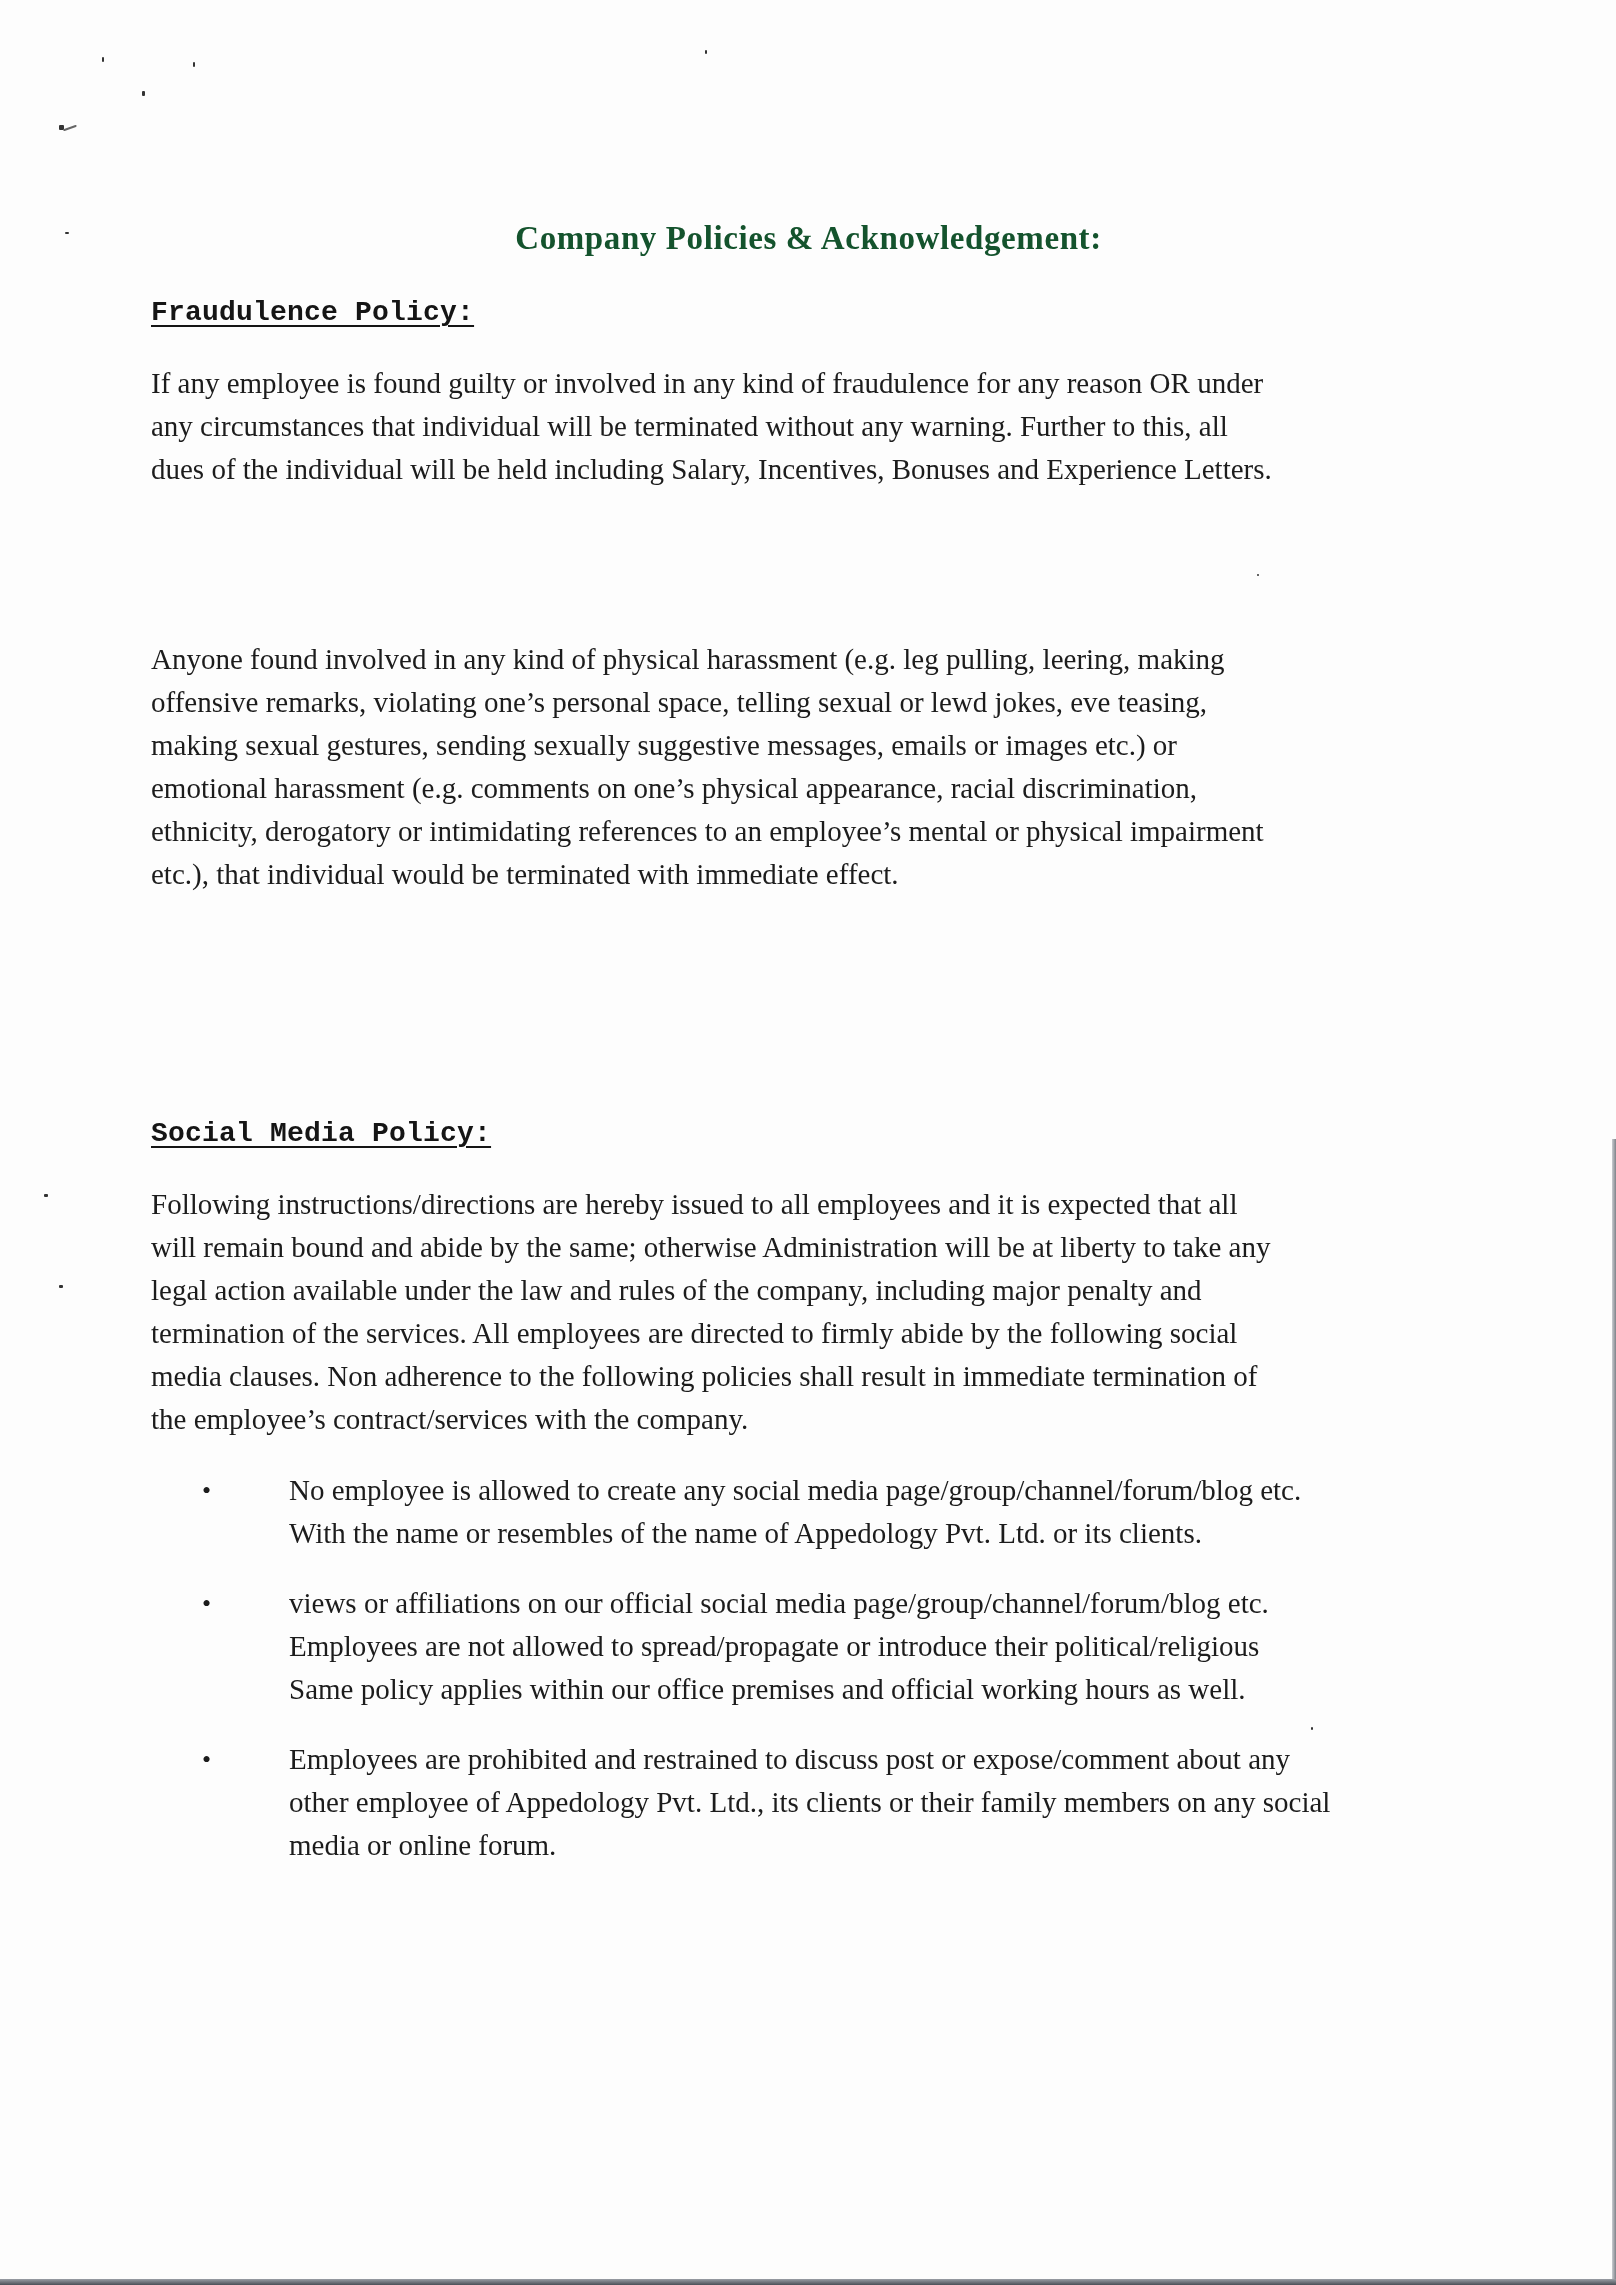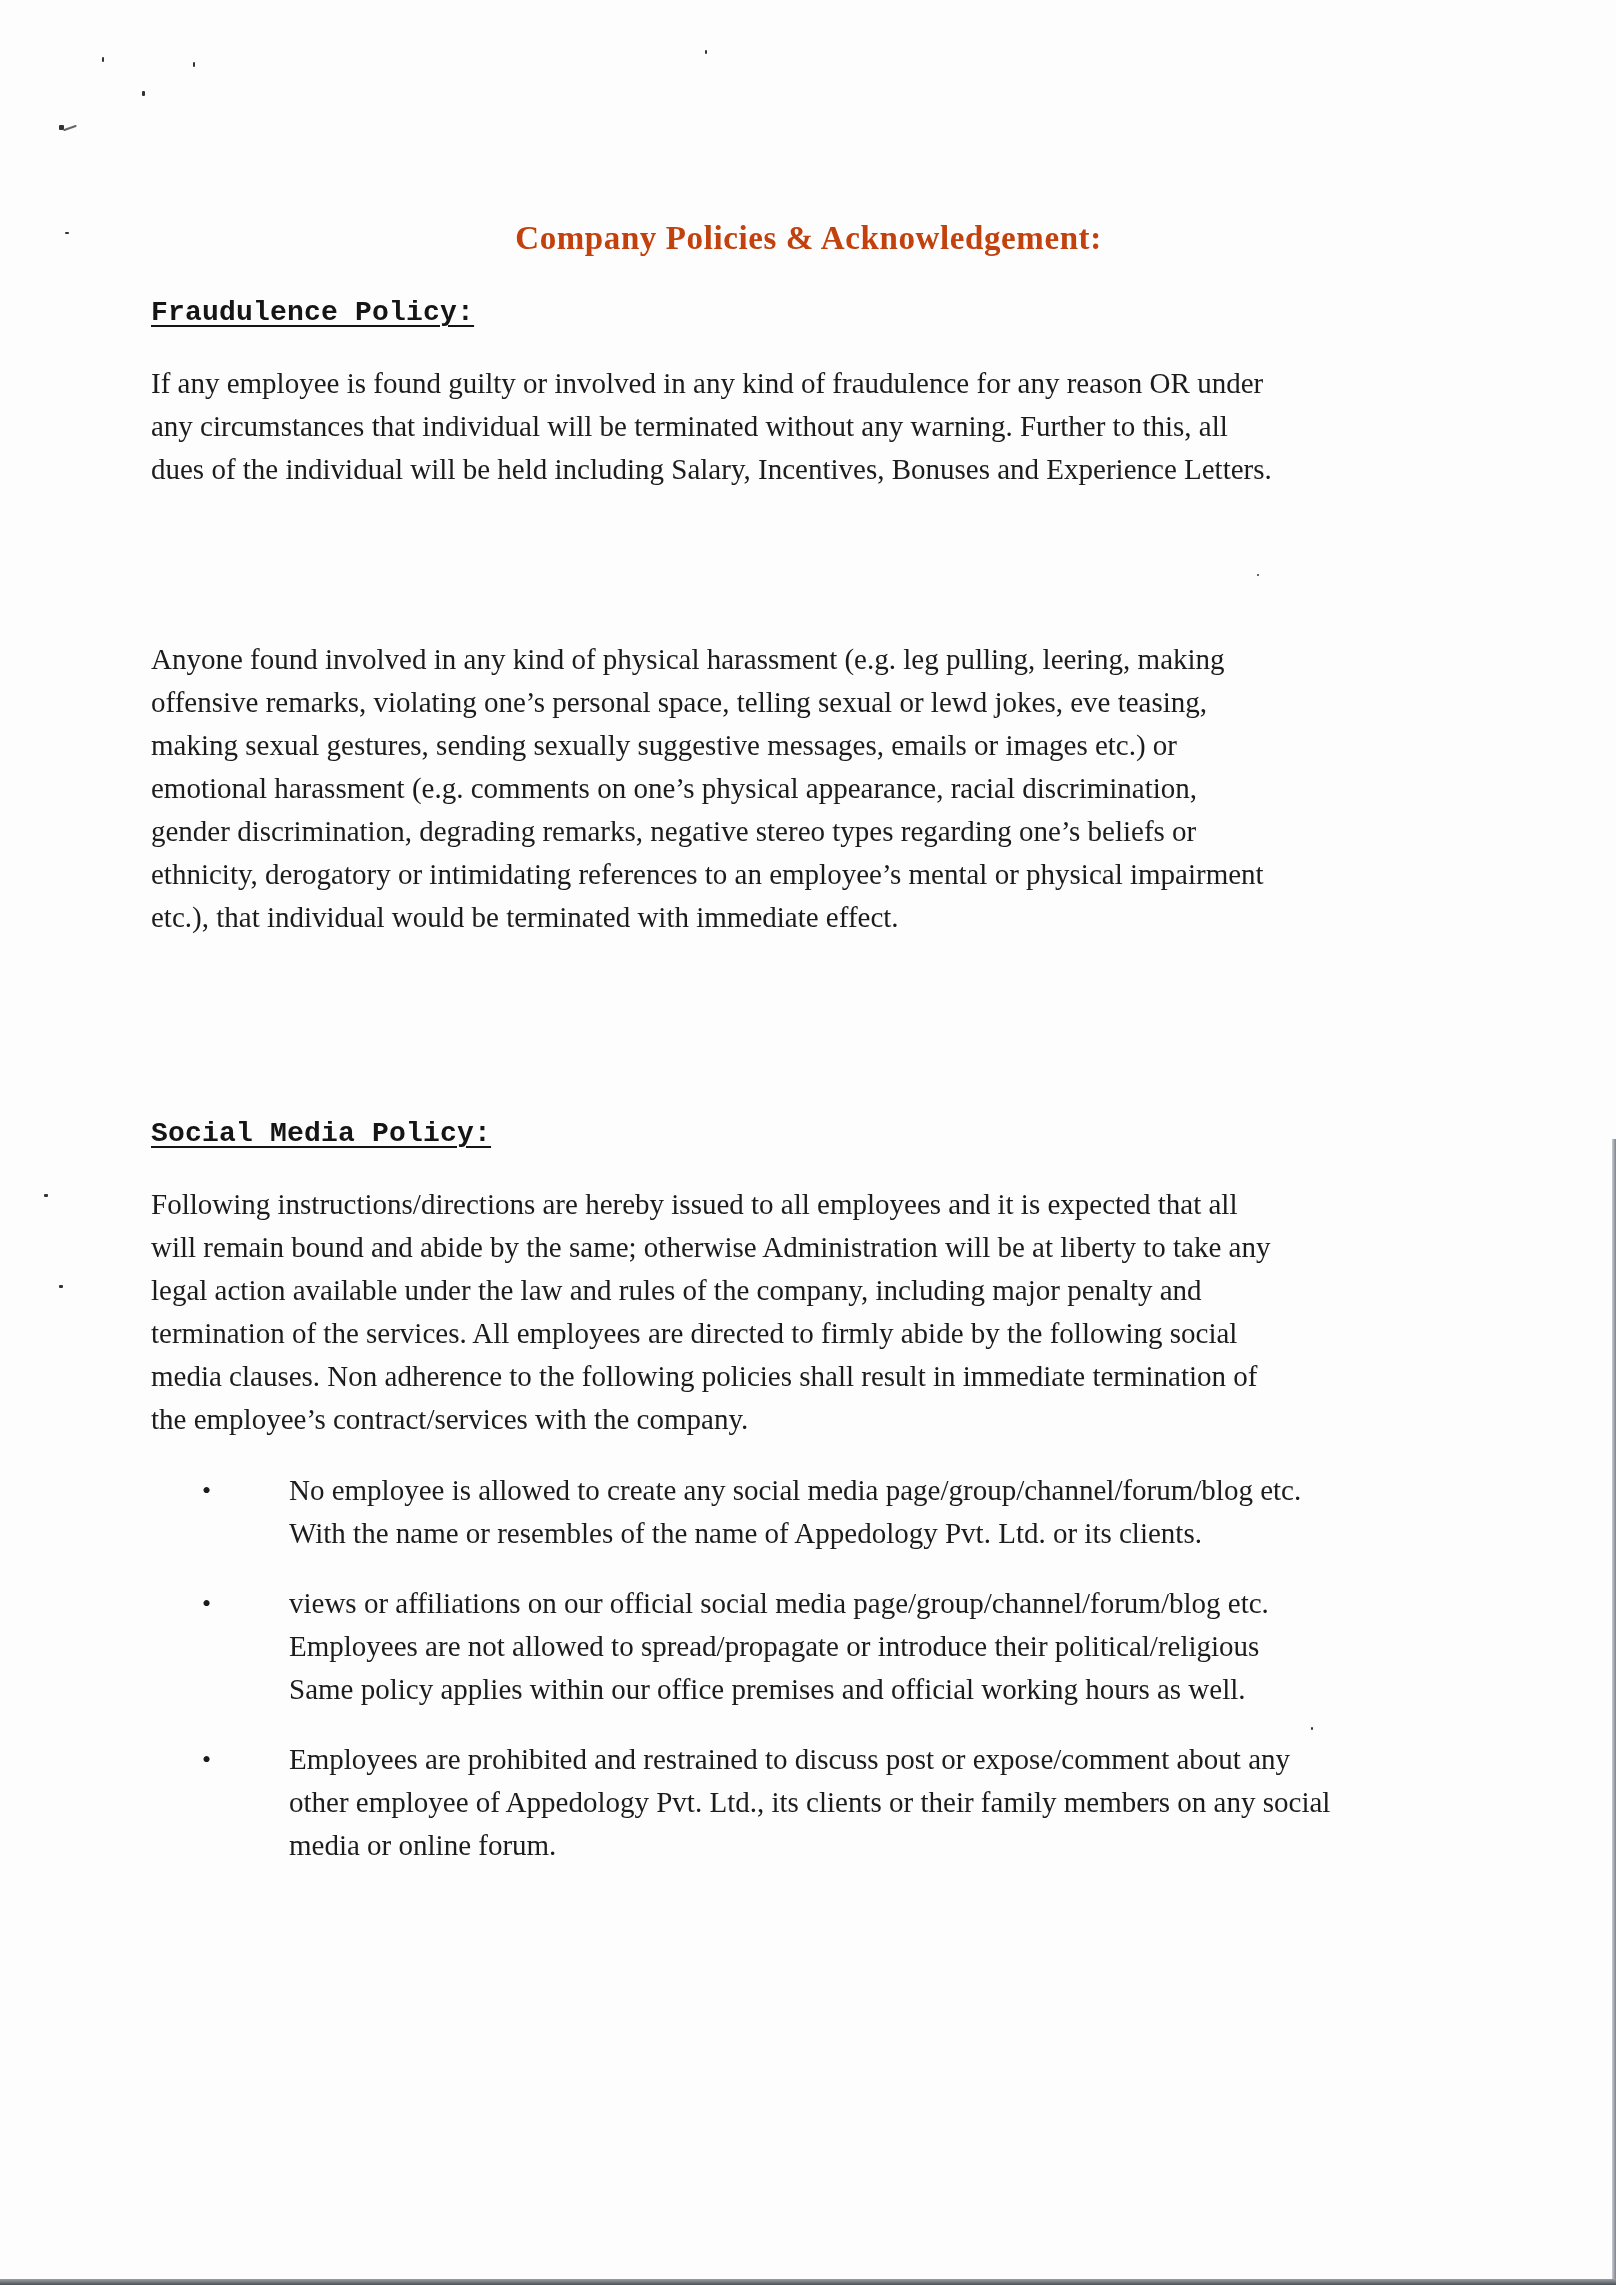--- a/index.html
+++ b/index.html
@@ -45,21 +45,21 @@
 
     .title {
       position: absolute;
       left: 0;
       width: 1617px;
       top: 220px;
       text-align: center;
       font-size: 33px;
       letter-spacing: 0.6px;
       font-weight: bold;
-      color: #c2410c;
+      color: #14532d;
     }
     .heading {
       position: absolute;
       left: 151px;
       font-size: 28px;
       font-weight: bold;
       color: #151515;
       text-decoration: underline;
       text-decoration-thickness: 2px;
       text-underline-offset: 5px;
@@ -127,21 +127,20 @@
     <span class="line">If any employee is found guilty or involved in any kind of fraudulence for any reason OR under</span>
     <span class="line">any circumstances that individual will be terminated without any warning. Further to this, all</span>
     <span class="line">dues of the individual will be held including Salary, Incentives, Bonuses and Experience Letters.</span>
   </div>
 
   <div class="para" style="top:638px;">
     <span class="line">Anyone found involved in any kind of physical harassment (e.g. leg pulling, leering, making</span>
     <span class="line">offensive remarks, violating one’s personal space, telling sexual or lewd jokes, eve teasing,</span>
     <span class="line">making sexual gestures, sending sexually suggestive messages, emails or images etc.)  or</span>
     <span class="line">emotional harassment (e.g. comments on one’s physical appearance, racial discrimination,</span>
-    <span class="line">gender discrimination, degrading remarks, negative stereo types regarding one’s beliefs or</span>
     <span class="line">ethnicity, derogatory or intimidating references to an employee’s mental or physical impairment</span>
     <span class="line">etc.), that individual would be terminated with immediate effect.</span>
   </div>
 
   <div class="heading" style="top:1118px;">Social Media Policy:</div>
   <div class="para" style="top:1183px;">
     <span class="line">Following instructions/directions are hereby issued to all employees and it is expected that all</span>
     <span class="line">will remain bound and abide by the same; otherwise Administration will be at liberty to take any</span>
     <span class="line">legal action available under the law and rules of the company, including major penalty and</span>
     <span class="line">termination of the services. All employees are directed to firmly abide by the following social</span>

